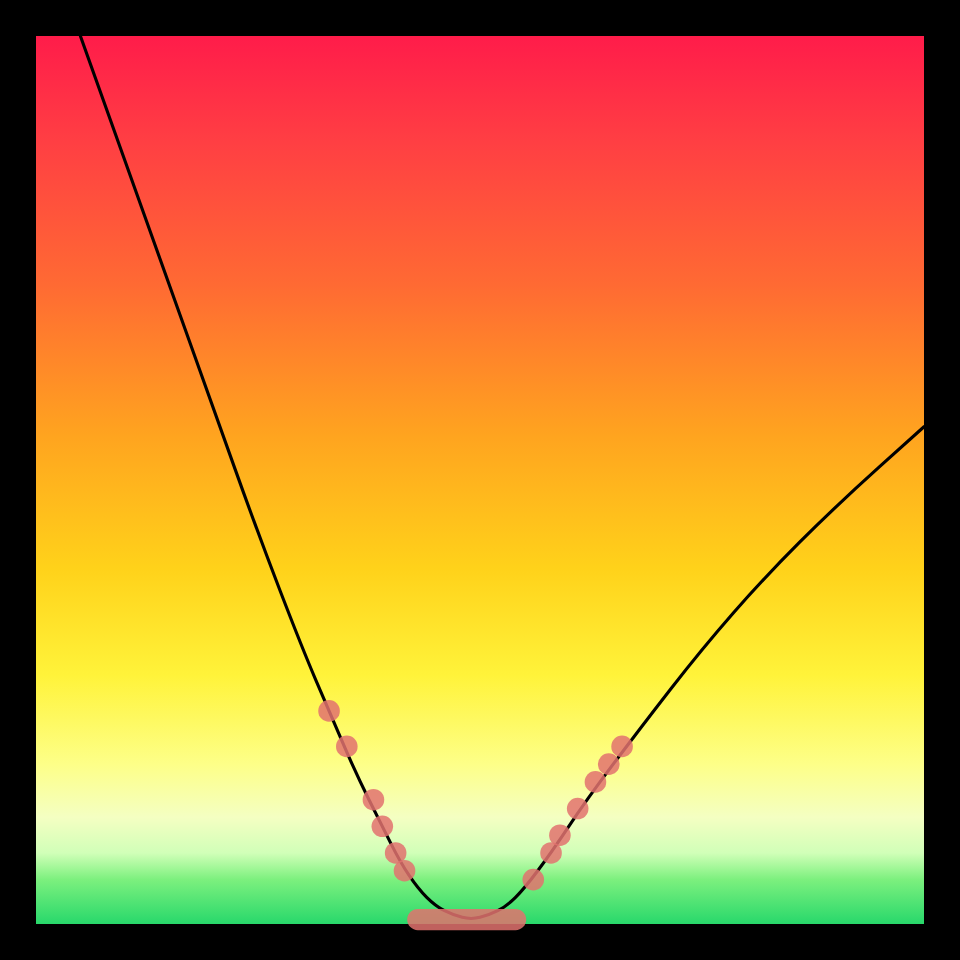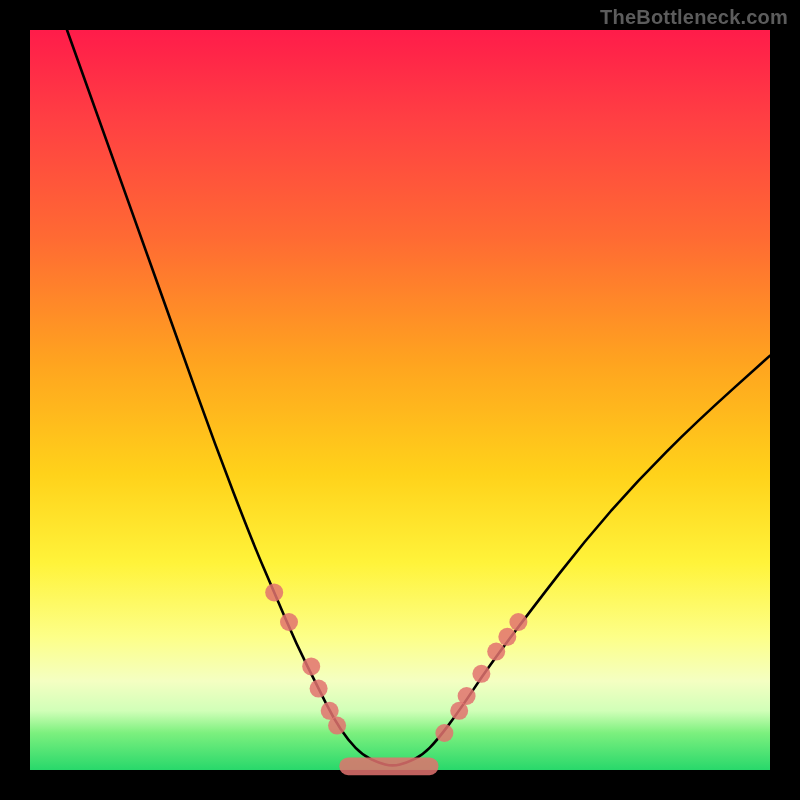--- a/index.html
+++ b/index.html
@@ -88,14 +88,13 @@
           <circle class="dot" cx="414.40000000000003" cy="703" r="9"></circle>
           <circle class="dot" cx="429.2" cy="680.8" r="9"></circle>
           <circle class="dot" cx="436.59999999999997" cy="666" r="9"></circle>
           <circle class="dot" cx="451.4" cy="643.8" r="9"></circle>
           <circle class="dot" cx="466.2" cy="621.6" r="9"></circle>
           <circle class="dot" cx="477.3" cy="606.8" r="9"></circle>
           <circle class="dot" cx="488.40000000000003" cy="592" r="9"></circle>
         </g>
     </svg>
   </div>
-  <div class="watermark">TheBottleneck.com</div>
 </div>
 
 </body></html>

